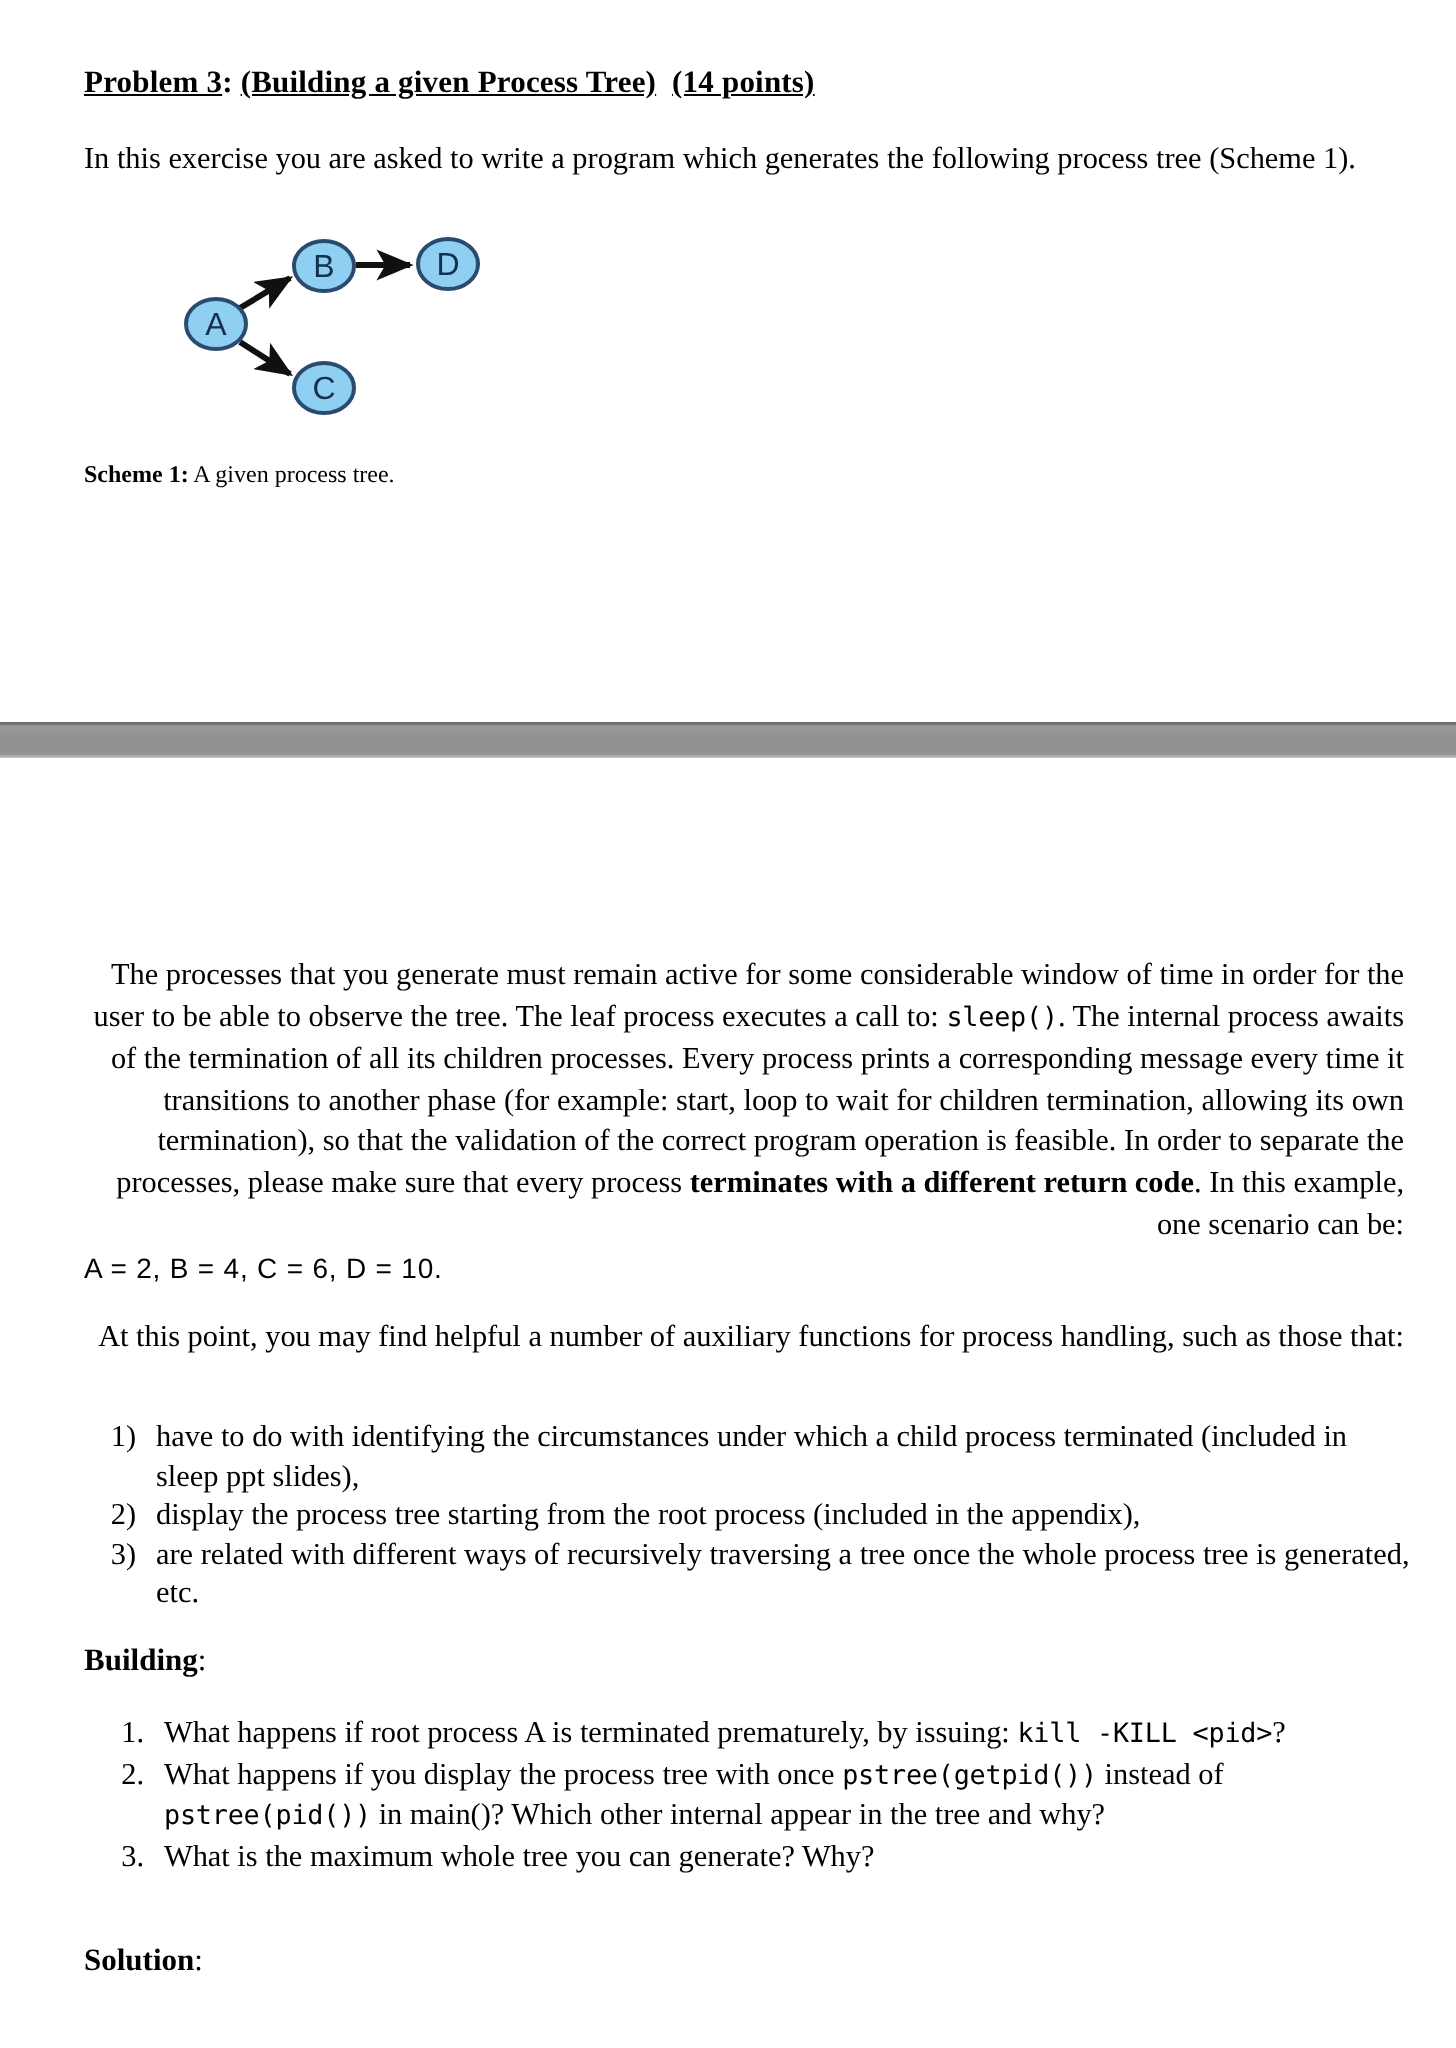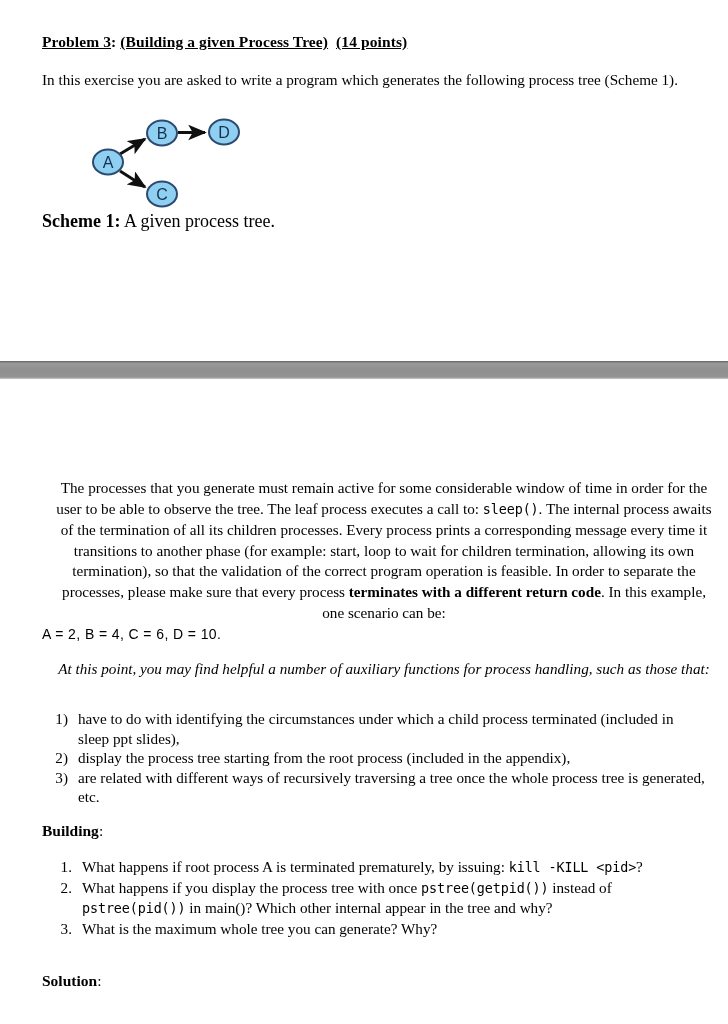--- a/index.html
+++ b/index.html
@@ -55,22 +55,22 @@
     height: 105px;
   }
   .diagram svg {
     display: block;
   }
 
   
   .scheme-caption {
     position: absolute;
     left: 42px;
-    top: 213px;
-    font-size: 18px;
+    top: 229px;
+    font-size: 12px;
     line-height: 17px;
     white-space: nowrap;
   }
   .scheme-caption b {
     font-weight: bold;
   }
 
   
   .page-separator {
     position: absolute;
@@ -80,28 +80,28 @@
     height: 18px;
     background: linear-gradient(to bottom,
         #6f6f6f 0px, #6f6f6f 1px,
         #9a9a9a 2px, #8f8f8f 9px,
         #939393 16px, #adadad 17px, #c9c9c9 18px);
   }
 
   
   .body-para {
     position: absolute;
-    left: 54px;
+    left: 42px;
     width: 660px;
     font-size: 15.2px;
     line-height: 20.6px;
-    text-align: center;
+    text-align: right;
   }
   #para-processes { top: 478px; }
-  #para-atthispoint { top: 659px; font-style: italic; }
+  #para-atthispoint { top: 659px; }
 
   .body-para b { font-weight: bold; }
 
   code, .mono {
     font-family: "DejaVu Sans Mono", "Liberation Mono", monospace;
     font-size: 13.4px;
     letter-spacing: -0.1px;
   }
 
   

